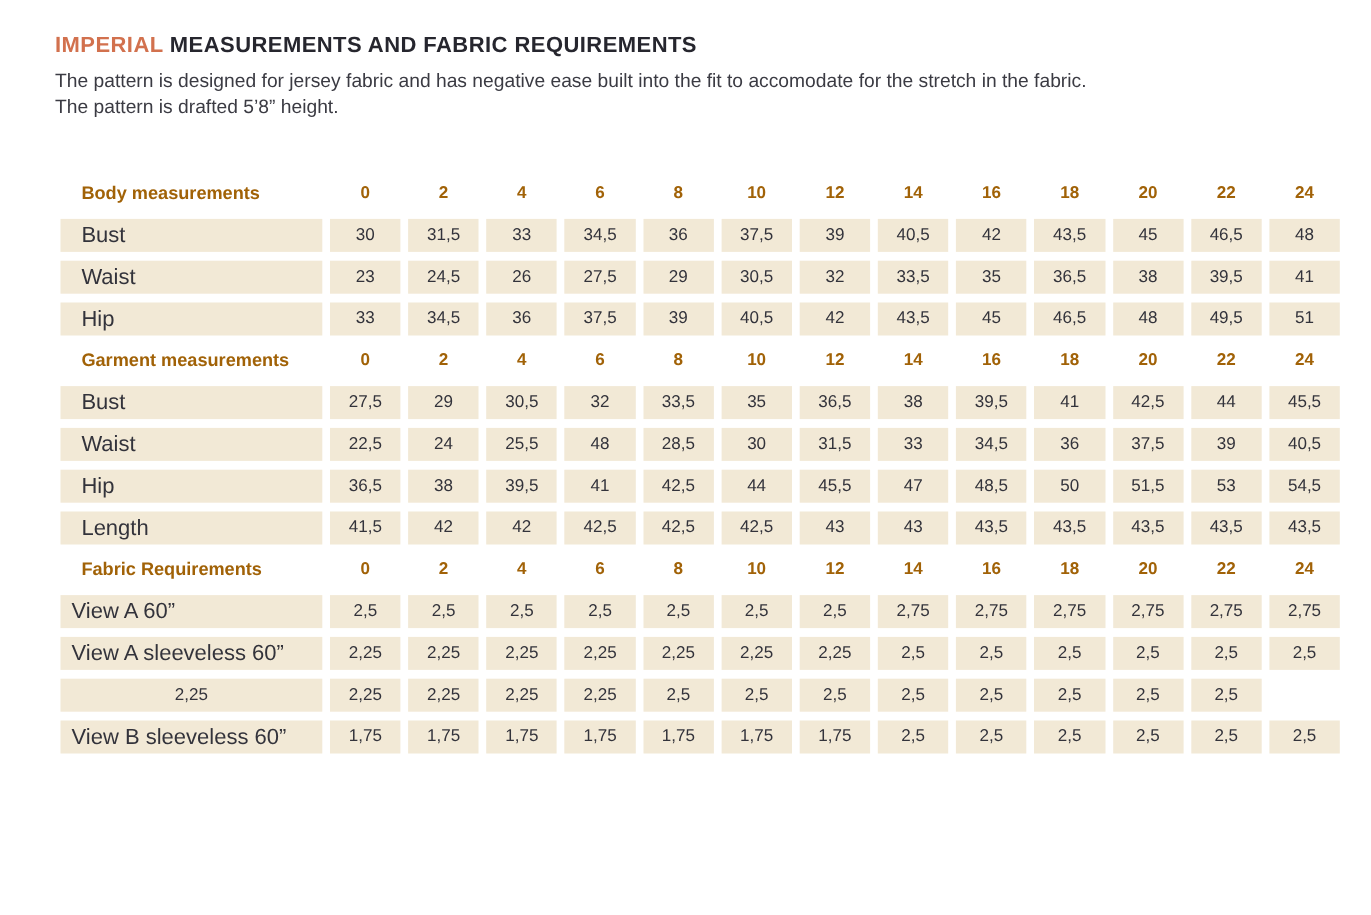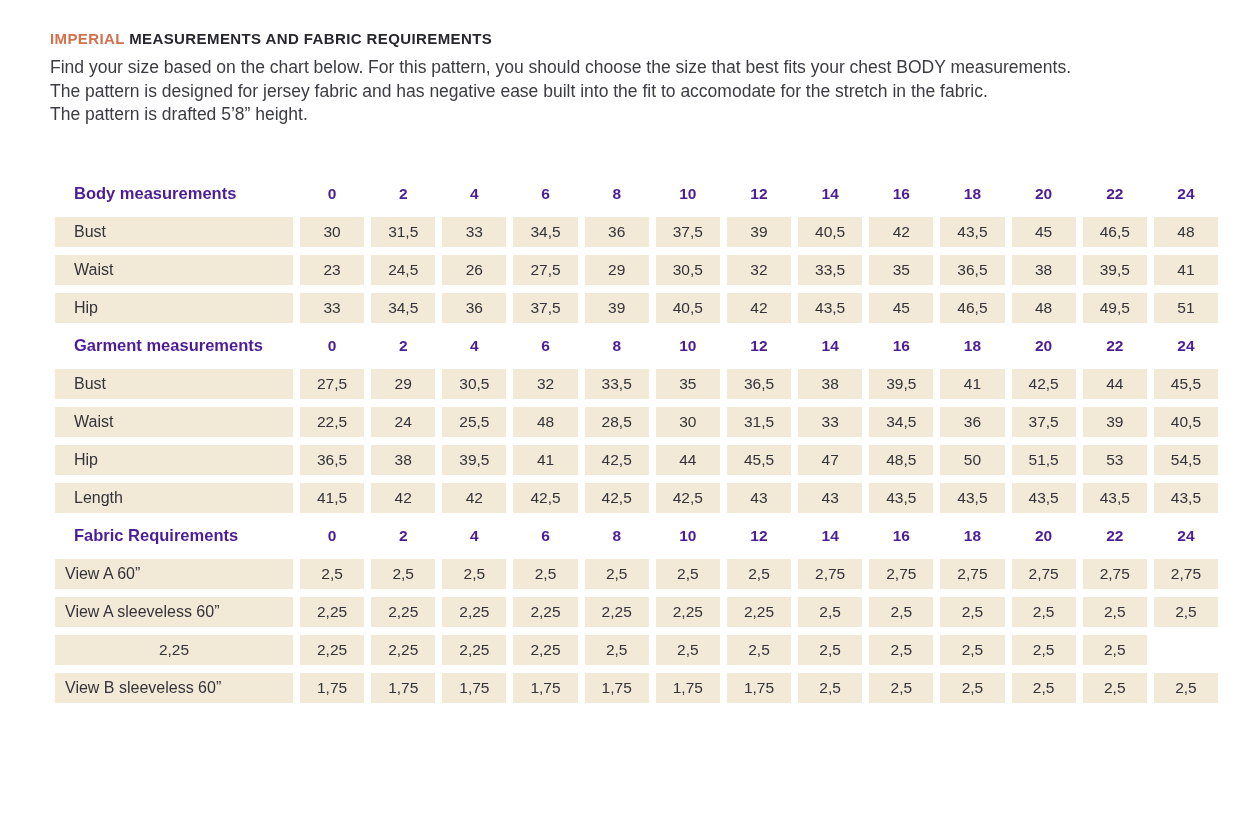--- a/index.html
+++ b/index.html
@@ -12,21 +12,21 @@
     overflow: hidden;
     font-family: "Liberation Sans", sans-serif;
   }
   .sheet {
     width: 1246px;
     height: 832px;
     padding: 30px 40px 0 50px;
   }
   h1.page-title {
     margin: 0 0 9px 0;
-    font-size: 15px;
+    font-size: 20px;
     font-weight: bold;
     letter-spacing: 0.4px;
     color: #26262e;
   }
   .title-accent { color: #d2714e; }
   .intro { margin: 0; }
   .intro .intro-line {
     font-size: 17.5px;
     line-height: 23.5px;
     color: #3b3b43;
@@ -48,38 +48,37 @@
     align-items: center;
     justify-content: center;
     font-size: 15.5px;
     color: #33333b;
     white-space: nowrap;
   }
   .data-row .cell { background: #f2e9d6; }
   .label-cell {
     justify-content: flex-start;
     padding-left: 19px;
-    font-size: 16px;
+    font-size: 20px;
   }
   .fabric .label-cell { padding-left: 10px; text-align: center; }
   .header-row { margin-top: 6px; }
   .header-row .cell {
     background: transparent;
     font-weight: bold;
-    color: #4c1d95;
+    color: #a16207;
   }
   .header-row .label-cell { font-size: 16.5px; }
 </style>
 </head>
 <body>
 
 <div class="sheet">
   <h1 class="page-title"><span class="title-accent">IMPERIAL</span> <span>MEASUREMENTS AND FABRIC REQUIREMENTS</span></h1>
   <div class="intro">
-    <div class="intro-line">Find your size based on the chart below. For this pattern, you should choose the size that best fits your chest BODY measurements.</div>
     <div class="intro-line">The pattern is designed for jersey fabric and has negative ease built into the fit to accomodate for the stretch in the fabric.</div>
     <div class="intro-line">The pattern is drafted 5’8” height.</div>
   </div>
   <div class="size-table">
       <div class="row header-row">
         <div class="cell label-cell">Body measurements</div>
         <div class="cell num">0</div>
         <div class="cell num">2</div>
         <div class="cell num">4</div>
         <div class="cell num">6</div>

